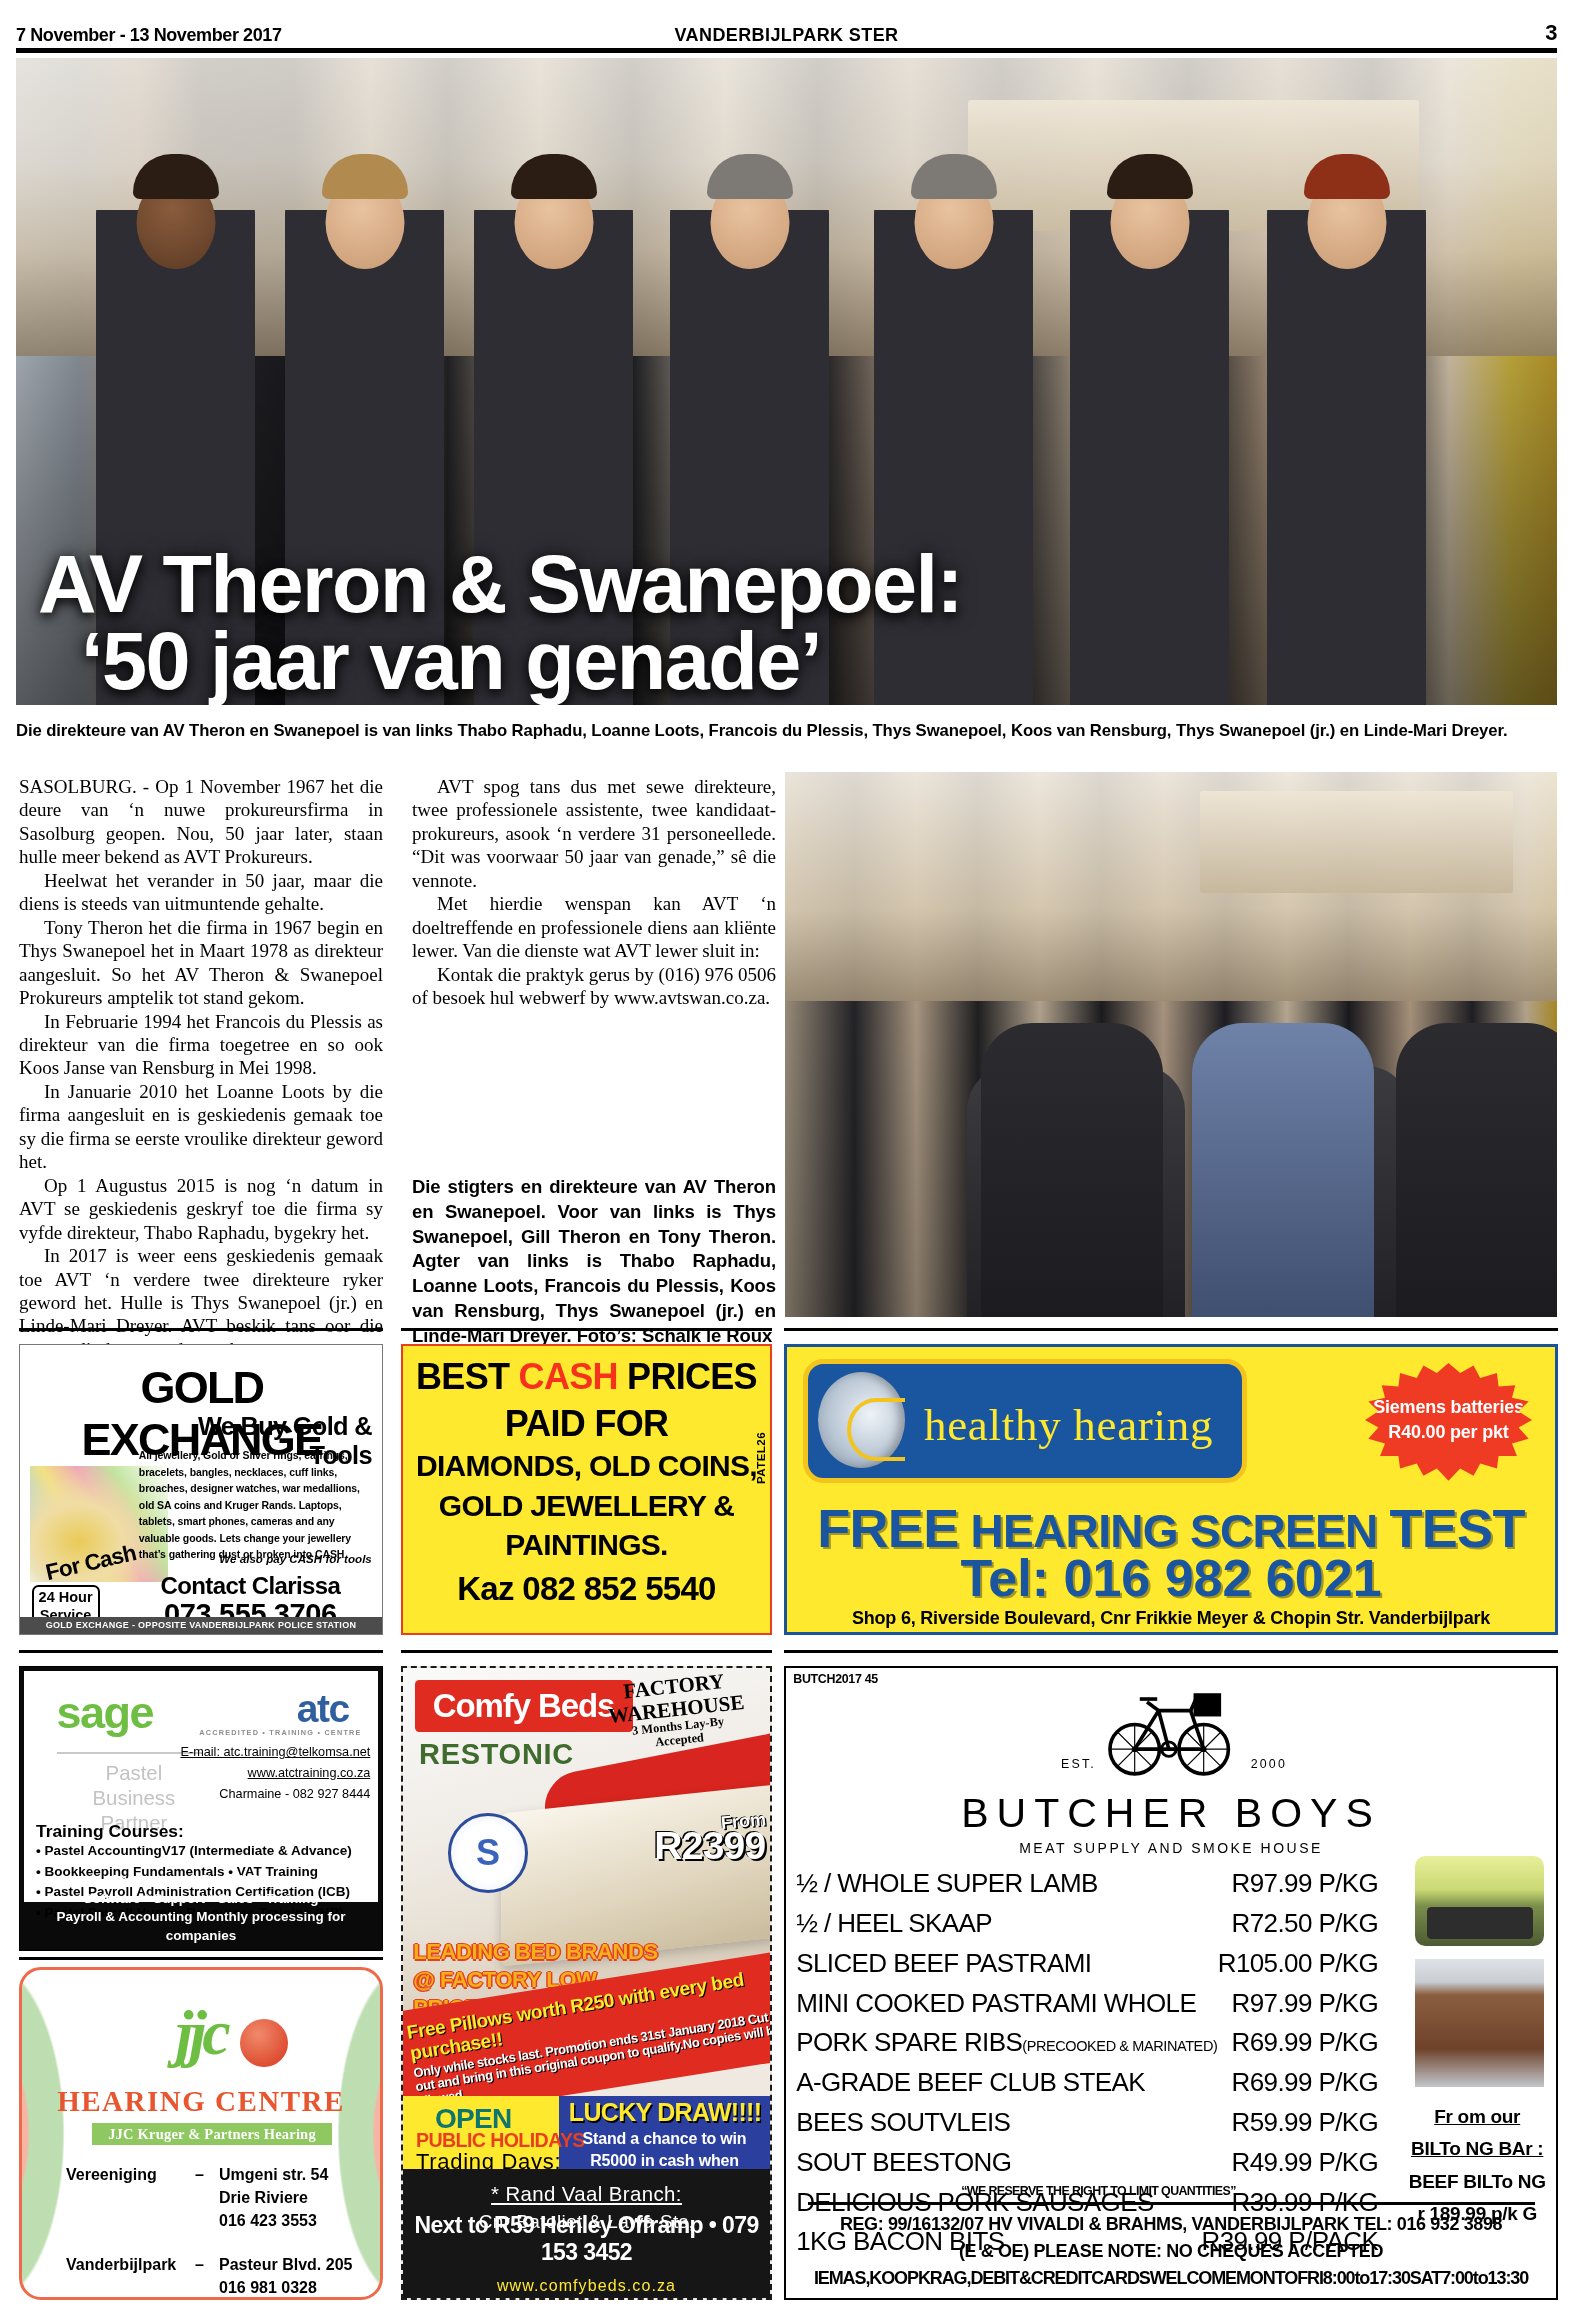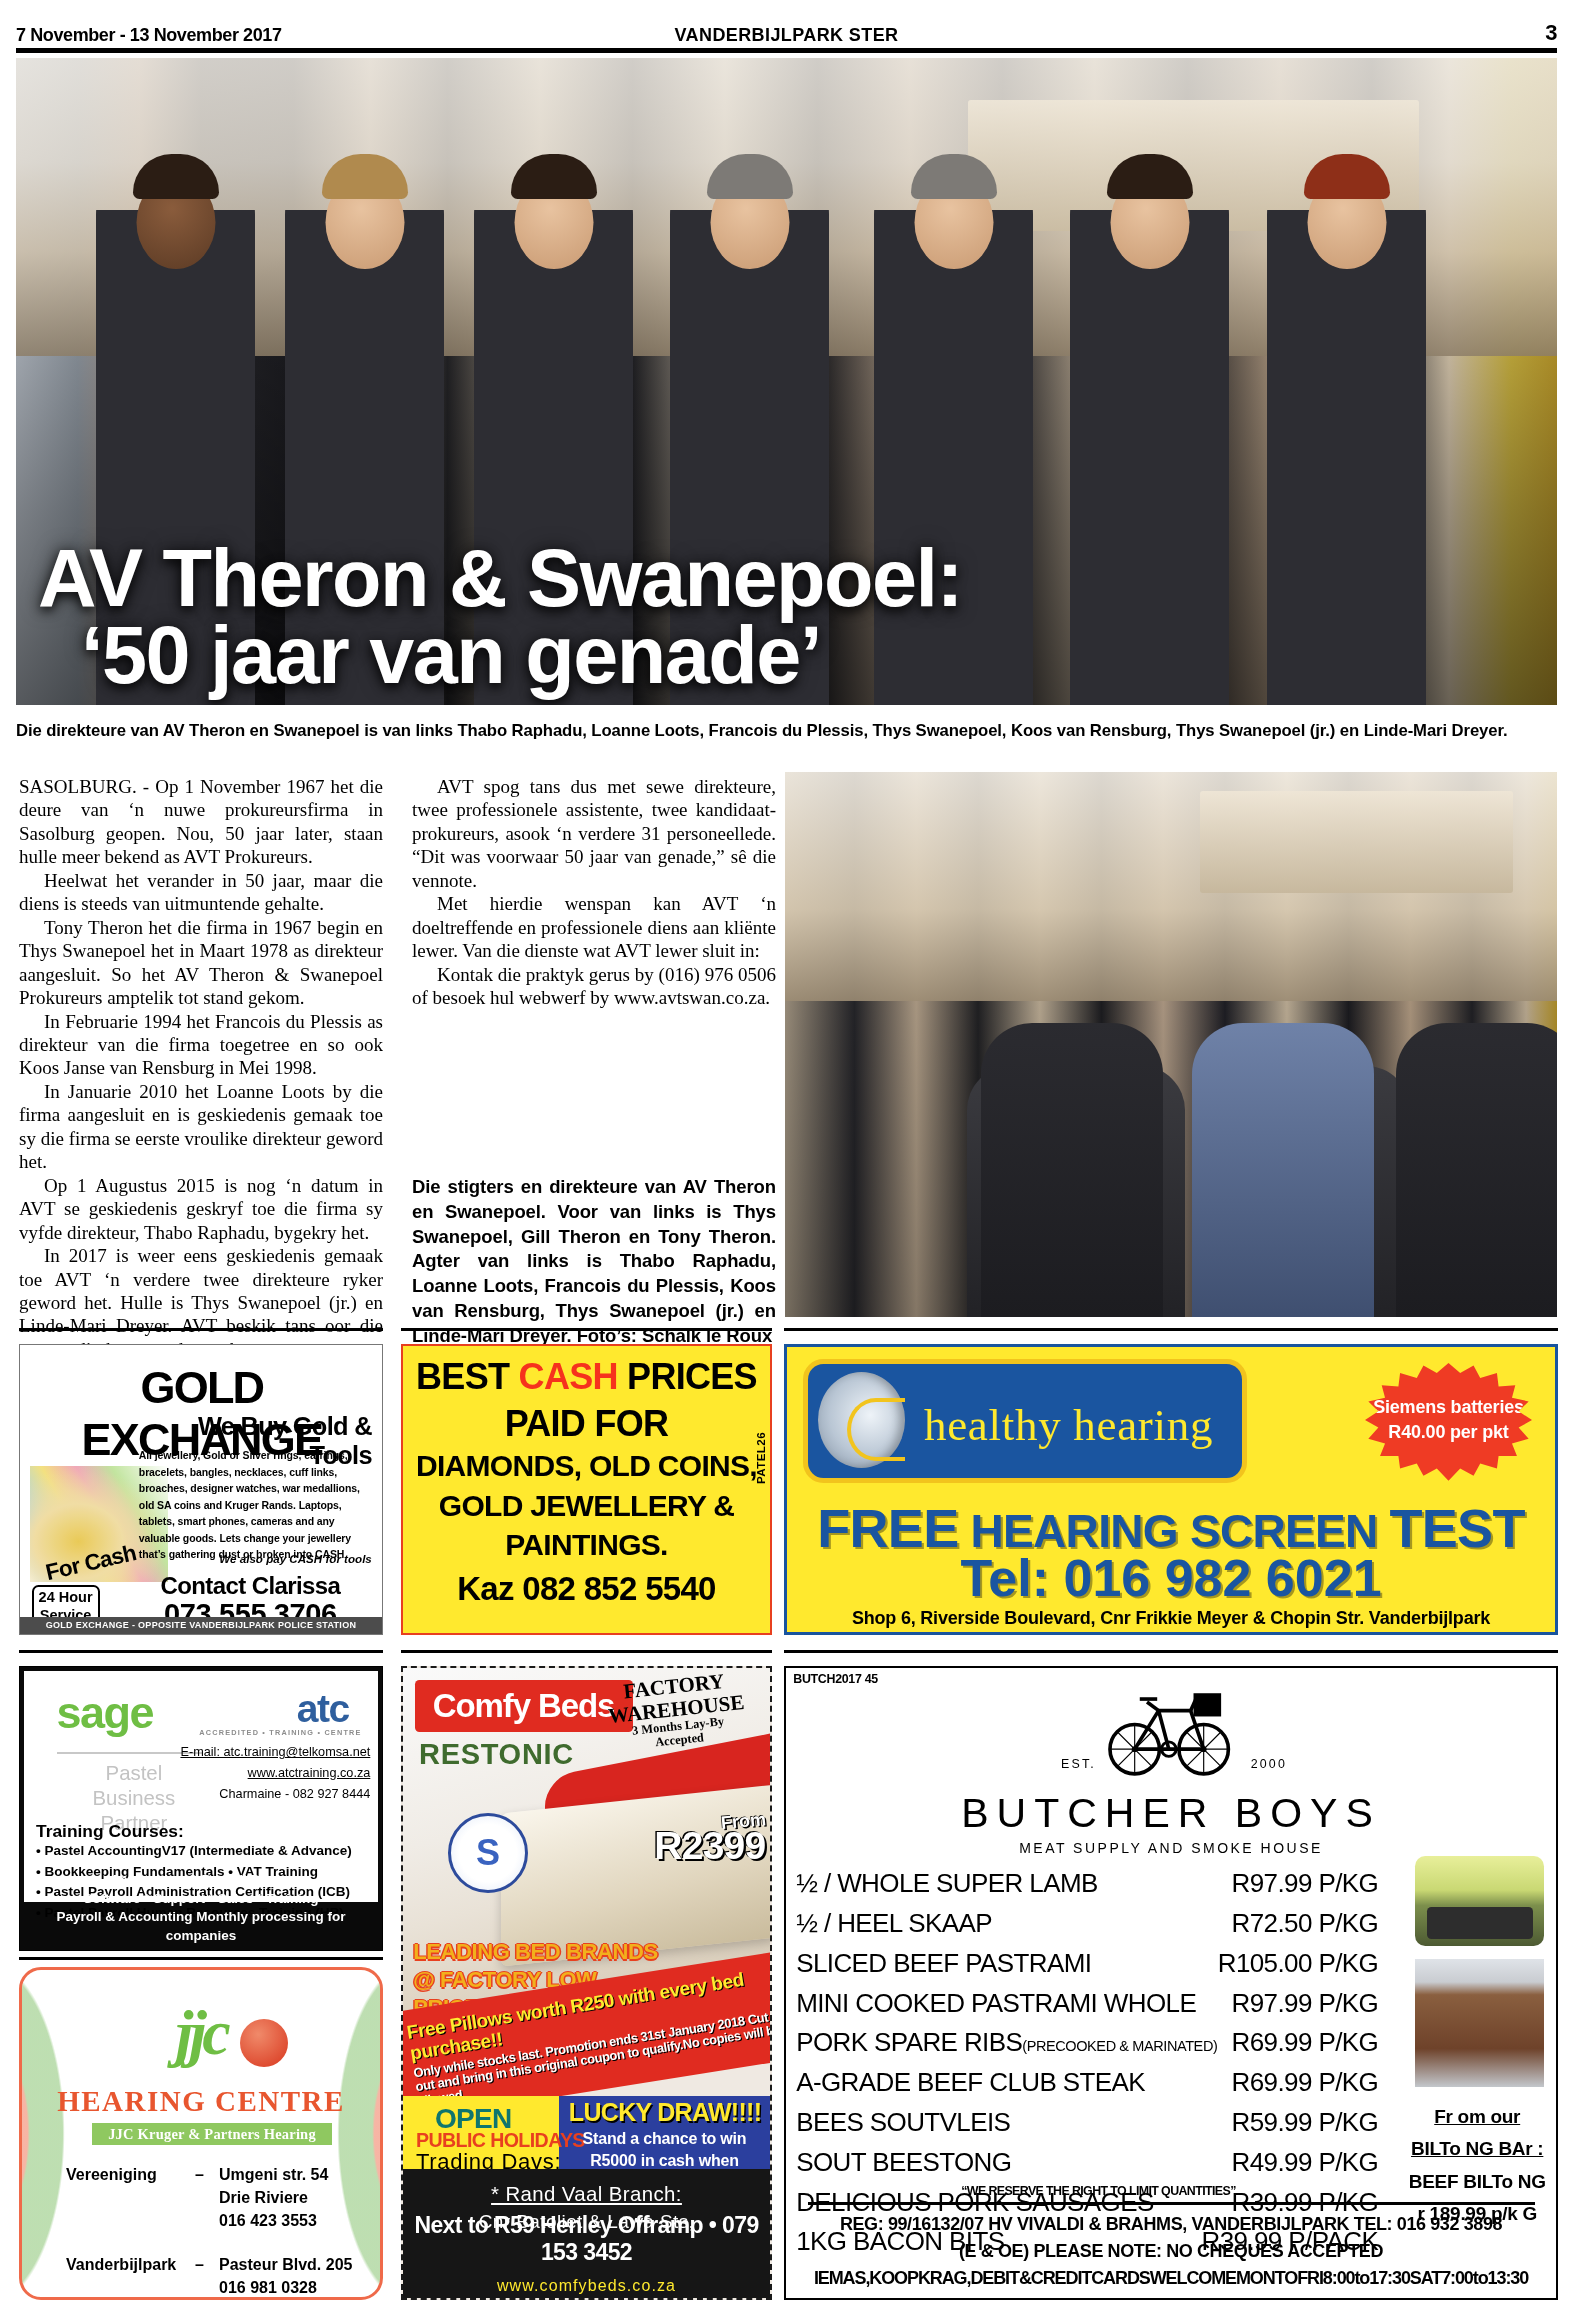--- a/index.html
+++ b/index.html
@@ -56,21 +56,21 @@
   .hero .head.dark { background: radial-gradient(circle at 45% 35%, #8a5c3c, #5b3a24); }
   .hero .hair {
     position:absolute; top:1%; left:50%; transform:translateX(-50%);
     width:86px; height:45px; border-radius:44px 44px 7.3px 7.3px; background:#2b1d14;
   }
   .hero .hair.blond { background:#b08a4e; }
   .hero .hair.red   { background:#8e2f18; }
   .hero .hair.grey  { background:#7d7a76; }
 
   .headline {
-    position:absolute; left:22px; bottom:10px; right:22px;
+    position:absolute; left:22px; bottom:4px; right:22px;
     color:#fff; font-weight:bold; line-height: .96;
     text-shadow: 0 3.6px 10.2px rgba(0,0,0,.85), 0 0 20.4px rgba(0,0,0,.6);
     letter-spacing:-1.5px;
   }
   .headline .h1 { font-size: 81px; }
   .headline .h2 { font-size: 81px; margin-left: 43px; }
 
   
   .main-caption {
     position:absolute; left:16px; top:720px; width:1541px;

